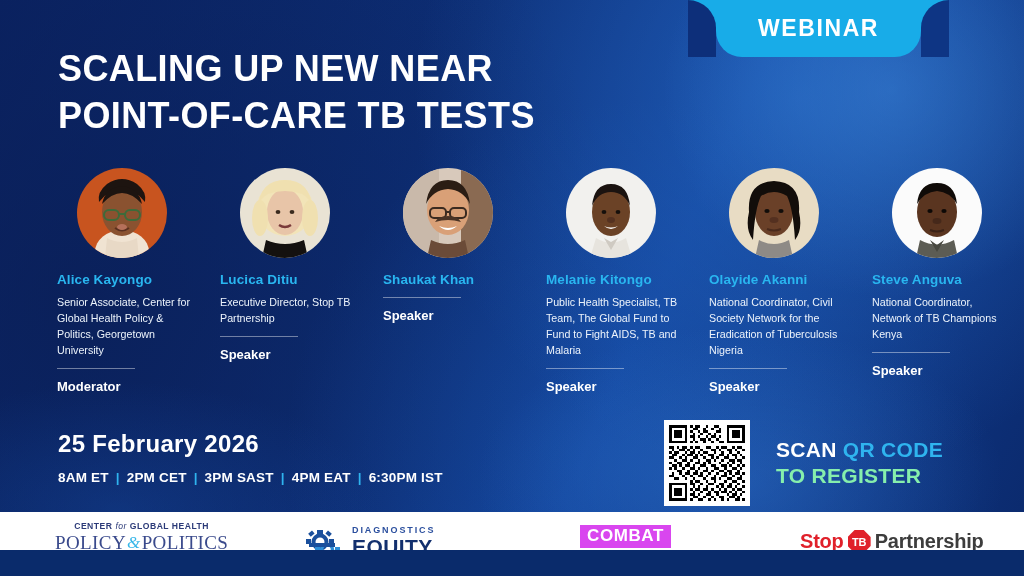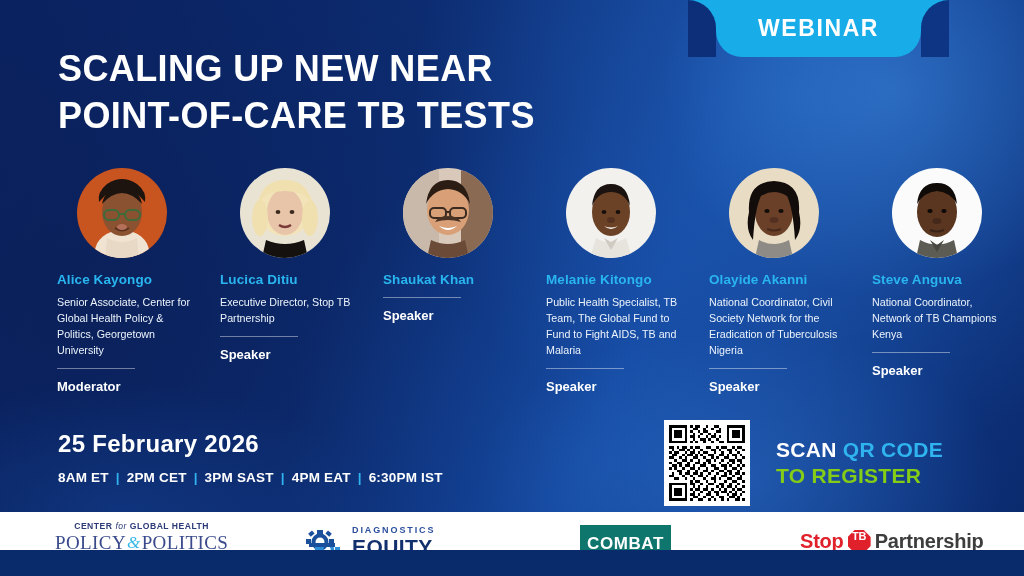--- a/index.html
+++ b/index.html
@@ -59,21 +59,21 @@
   .date-tz .sep{color:#2fb4ef;margin:0 7px;font-weight:bold;}
 
   
   .qr-area{position:absolute;left:664px;top:420px;display:flex;align-items:center;}
   .qr-box{width:86px;height:86px;background:#fff;padding:5px;box-sizing:border-box;}
   .qr-box svg{display:block;width:100%;height:100%;}
   .qr-text{margin-left:26px;}
   .qr-text div{font-size:21px;font-weight:bold;line-height:1.22;letter-spacing:.3px;}
   .qr-l1 .w{color:#fff;}
   .qr-l1 .c{color:#2fb4ef;}
-  .qr-l2{color:#84cc16;}
+  .qr-l2{color:#86efac;}
 
   
   .footer{position:absolute;left:0;top:512px;width:1024px;height:64px;background:#fff;
     display:flex;align-items:center;}
   .logo{position:absolute;display:flex;align-items:center;}
 
   
   .gt{left:55px;top:521px;flex-direction:column;align-items:center;}
   .gt .l1{font-size:8.6px;letter-spacing:.5px;color:#2b3a78;font-weight:bold;}
   .gt .l1 i{font-style:italic;font-weight:normal;}
@@ -87,29 +87,29 @@
   
   .de{left:305px;top:526px;}
   .de .gear{width:40px;height:32px;margin-right:7px;}
   .de .txt{display:flex;flex-direction:column;line-height:1;}
   .de .t1{font-size:9px;letter-spacing:1.9px;color:#2b4f9e;font-weight:bold;}
   .de .t2{font-size:21px;letter-spacing:.4px;color:#13306e;font-weight:bold;margin-top:1px;}
   .de .t3{font-size:6.3px;letter-spacing:3px;color:#9aa9c6;margin-top:2px;}
 
   
   .cb{left:580px;top:525px;flex-direction:column;align-items:center;}
-  .cb .c1{background:#0f766e;color:#fff;font-size:17px;font-weight:bold;letter-spacing:.6px;
-     padding:9px 7px 2px;}
+  .cb .c1{background:#d946ef;color:#fff;font-size:17px;font-weight:bold;letter-spacing:.6px;
+     padding:1px 7px 2px;}
   .cb .c2{color:#e02029;font-size:22px;font-weight:bold;letter-spacing:.6px;margin-top:1px;}
 
   
   .st{left:800px;top:530px;align-items:center;}
   .st .s1{color:#e0202a;font-size:20px;font-weight:bold;letter-spacing:-.2px;}
   .st .oct{width:23px;height:23px;margin:0 4px;position:relative;display:flex;
-     justify-content:center;background:#e0202a;
+     align-items:center;justify-content:center;background:#e0202a;
      clip-path:polygon(30% 0,70% 0,100% 30%,100% 70%,70% 100%,30% 100%,0 70%,0 30%);}
   .st .oct span{color:#fff;font-size:11px;font-weight:bold;letter-spacing:-.3px;}
   .st .s2{color:#3d3d3d;font-size:20px;font-weight:bold;letter-spacing:-.2px;}
 </style>
 </head>
 <body>
 
 <div class="poster">
   <div class="bg"></div>
   <div class="bg-glow-a"></div>

